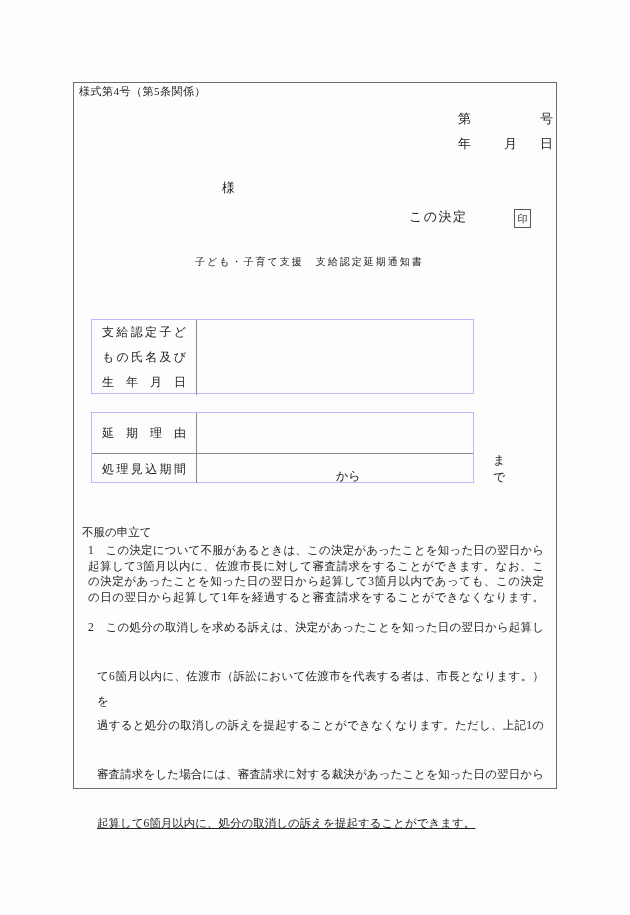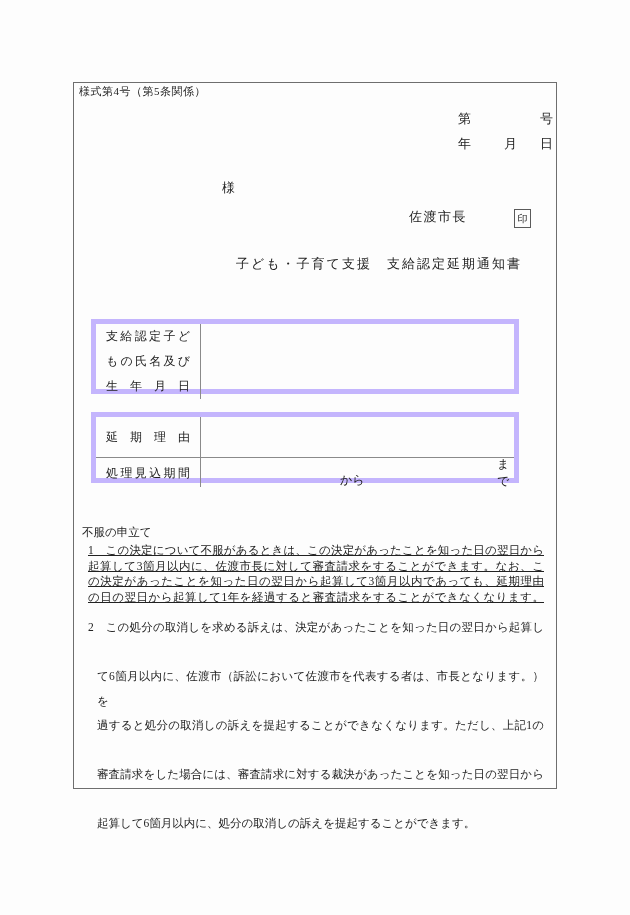--- a/index.html
+++ b/index.html
@@ -22,25 +22,25 @@
   .form-label{left:5px;top:1px;font-size:11px;letter-spacing:0.5px;}
   .meta{font-size:13px;}
   .addressee{left:148px;top:96px;font-size:13px;}
   .issuer{left:335px;top:125px;font-size:13px;letter-spacing:1.5px;}
   .seal-box{
     left:440px;top:126px;width:15px;height:17px;
     border:1px solid #5a5a5a;
     font-size:10px;line-height:17px;text-align:center;
     letter-spacing:0;
   }
-  .doc-title{left:121px;top:172px;font-size:13px;letter-spacing:2px;margin-left:41px;}
+  .doc-title{left:121px;top:172px;font-size:10px;letter-spacing:2px;}
 
   .tbl{
-    position:absolute;left:17px;width:428px;
-    border:5px solid #c4b5fd;
+    position:absolute;left:17px;width:383px;
+    border:1px solid #c4b5fd;
     box-sizing:border-box;
     display:flex;flex-direction:column;
   }
   .tbl-row{display:flex;flex:1;}
   .tbl-row + .tbl-row{border-top:1px solid #8a8a8a;}
   .label-cell{
     width:105px;box-sizing:border-box;
     border-right:1px solid #8a8a8a;
     padding:0 10px;
     display:flex;flex-direction:column;justify-content:center;
@@ -57,42 +57,42 @@
   .appeal-heading{left:8px;top:442px;font-size:11.5px;}
   .para{position:absolute;left:14px;width:456px;}
   .para1{top:460px;}
   .para2{top:532px;}
   .pline{
     font-size:11.5px;
     text-align:justify;text-align-last:justify;
     text-justify:inter-ideograph;
     white-space:normal;
   }
-  .para1 .pline{line-height:15.5px;height:15.5px;text-decoration:underline;}
+  .para1 .pline{line-height:15.5px;height:15.5px;}
   .para2 .pline{line-height:25px;height:25px;}
   .pline.cont{padding-left:9px;margin-top:24px;}
-  .pline.last{text-align-last:left;}
+  .pline.last{text-align-last:left;text-decoration:underline;}
 </style>
 </head>
 <body>
 
 <div class="sheet">
 
   <div class="abs form-label">様式第4号（第5条関係）</div>
 
   <span class="abs meta" style="left:384px;top:27px;">第</span>
   <span class="abs meta" style="left:466px;top:27px;">号</span>
 
   <span class="abs meta" style="left:384px;top:52px;">年</span>
   <span class="abs meta" style="left:430px;top:52px;">月</span>
   <span class="abs meta" style="left:466px;top:52px;">日</span>
 
   <span class="abs addressee">様</span>
 
-  <span class="abs issuer">佐渡市長</span>
+  <span class="abs issuer">この決定</span>
   <span class="abs seal-box">印</span>
 
   <div class="abs doc-title">子ども・子育て支援　支給認定延期通知書</div>
 
   <div class="tbl" style="top:236px;height:75px;">
     <div class="tbl-row">
       <div class="label-cell">
         <div class="jline">支給認定子ど</div>
         <div class="jline">もの氏名及び</div>
         <div class="jline">生年月日</div>
@@ -117,21 +117,21 @@
         <span class="period-word" style="left:296px;">まで</span>
       </div>
     </div>
   </div>
 
   <div class="abs appeal-heading">不服の申立て</div>
 
   <div class="para para1">
     <div class="pline">1　この決定について不服があるときは、この決定があったことを知った日の翌日から</div>
     <div class="pline">起算して3箇月以内に、佐渡市長に対して審査請求をすることができます。なお、こ</div>
-    <div class="pline">の決定があったことを知った日の翌日から起算して3箇月以内であっても、延期理由</div>
+    <div class="pline">の決定があったことを知った日の翌日から起算して3箇月以内であっても、この決定</div>
     <div class="pline">の日の翌日から起算して1年を経過すると審査請求をすることができなくなります。</div>
   </div>
 
   <div class="para para2">
     <div class="pline">2　この処分の取消しを求める訴えは、決定があったことを知った日の翌日から起算し</div>
     <div class="pline cont">て6箇月以内に、佐渡市（訴訟において佐渡市を代表する者は、市長となります。）を</div>
     <div class="pline cont">過すると処分の取消しの訴えを提起することができなくなります。ただし、上記1の</div>
     <div class="pline cont">審査請求をした場合には、審査請求に対する裁決があったことを知った日の翌日から</div>
     <div class="pline cont last">起算して6箇月以内に、処分の取消しの訴えを提起することができます。</div>
   </div>

